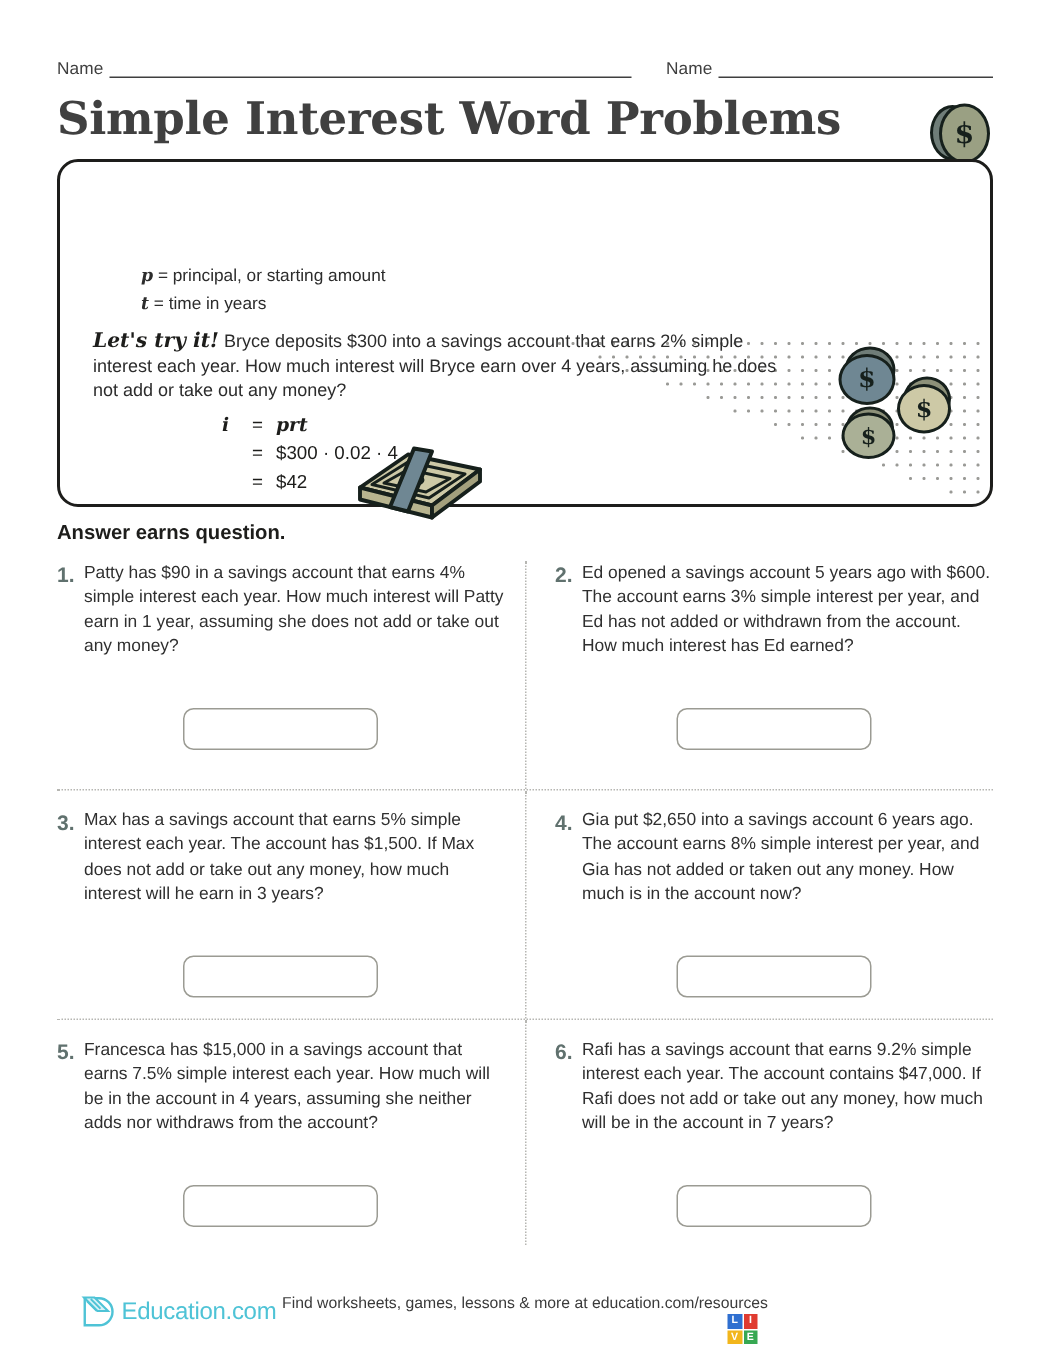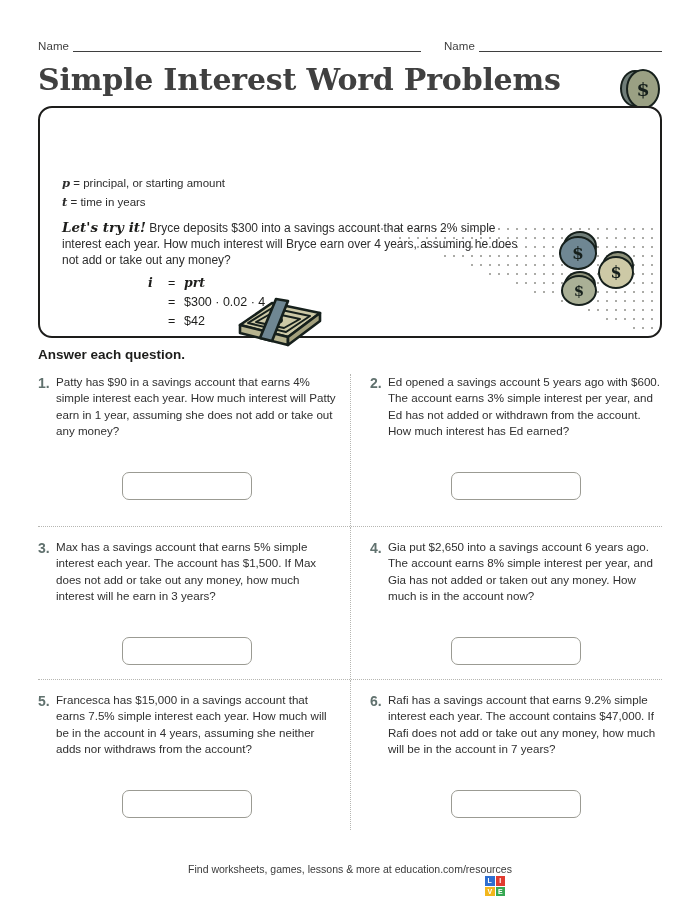--- a/index.html
+++ b/index.html
@@ -47,21 +47,21 @@
   .ib-line1 b { font-weight: 700; }
   .formula {
     position: absolute; left: 0; right: 0; top: 36px; text-align: center;
     font-family: "DejaVu Serif", "Liberation Serif", serif;
     font-style: italic; font-weight: 700; font-size: 19px; color: #bdb896;
     padding-right: 290px;
   }
   .defs { position: absolute; left: 22px; top: 68px; width: 500px; font-size: 11.5px; color: #2c2c2c; }
   .defs .row { display: flex; margin-bottom: 5px; }
   .defs .c1 { width: 252px; }
-  .defs .c2 { width: 240px; }
+  .defs .c2 { width: 240px; margin-left: 32px; }
   .defs em { font-style: italic; font-weight: 700; font-family: "DejaVu Serif","Liberation Serif",serif; }
 
   .tryit { position: absolute; left: 22px; top: 110px; width: 470px; font-size: 12px; color: #2c2c2c; line-height: 1.35; }
   .tryit .lab {
     font-family: "DejaVu Serif","Liberation Serif",serif;
     font-style: italic; font-weight: 700; font-size: 13.5px; color: #1d1d1b;
   }
   .work { position: absolute; left: 108px; top: 166px; font-size: 12.5px; color: #1d1d1b; line-height: 1.5; }
   .work .r { display: flex; }
   .work .lhs { width: 20px; font-family: "DejaVu Serif","Liberation Serif",serif; font-style: italic; font-weight: 700; }
@@ -432,21 +432,21 @@
       <path d="M8 34 L40 12 L88 22 L56 46 Z" fill="#cdc9a6"></path>
       <path d="M8 34 L8 42 L56 54 L56 46 Z" fill="#b7b48f"></path>
       <path d="M56 46 L88 22 L88 30 L56 54 Z" fill="#a3a07d"></path>
       <path d="M16 32 L40 17 L78 25 L54 41 Z" fill="none" stroke-width="2"></path>
       <path d="M24 31 L40 22 L68 28 L52 37 Z" fill="none" stroke-width="2"></path>
       <ellipse cx="46" cy="29" rx="4" ry="2.6" fill="#8d9179" stroke-width="2"></ellipse>
       <path d="M44 8 L56 10 L40 50 L28 47 Z" fill="#6f8793"></path>
     </g>
   </svg>
 
-  <div class="answer-head">Answer each question.</div>
+  <div class="answer-head">Answer earns question.</div>
 
   <div class="grid">
 
     <div class="qrow" style="height:152px;">
       <div class="vdivider"></div>
       <div class="qcell">
         <div class="qtop">
           <span class="qnum">1.</span>
           <span class="qtext">Patty has $90 in a savings account that earns 4% simple interest each year. How much interest will Patty earn in 1 year, assuming she does not add or take out any money?</span>
         </div>
@@ -509,20 +509,29 @@
         </div>
         <div class="abox-wrap" style="margin-top:32px;">
           <div class="answerbox"></div>
         </div>
       </div>
     </div>
   </div>
 
   <div class="footer-line">Find worksheets, games, lessons &amp; more at education.com/resources</div>
 
+  <div class="edu-logo">
+    <svg class="edu-mark" viewBox="0 0 26 26">
+      <path d="M4.5 3.5 L14 3.5 A9 9 0 0 1 14 21.5 L4.5 21.5 Z" fill="none" stroke="#4ec3d6" stroke-width="1.6"></path>
+      <path d="M4 3 L11 3 L20 12 L13 12 Z" fill="#d9f2f7" stroke="#4ec3d6" stroke-width="1.4"></path>
+      <path d="M6 5.5 L12.5 12" stroke="#4ec3d6" stroke-width="1.2"></path>
+      <path d="M8.5 4 L15 10.5" stroke="#4ec3d6" stroke-width="1.2"></path>
+    </svg>
+    <span class="edu-text">Education.com</span>
+  </div>
 
   <div class="lw-logo">
     <div class="lw-grid">
       <span style="background:#2f6fd0;">L</span>
       <span style="background:#e03b30;">I</span>
       <span style="background:#f2b61c;">V</span>
       <span style="background:#37a852;">E</span>
     </div>
   </div>
 

